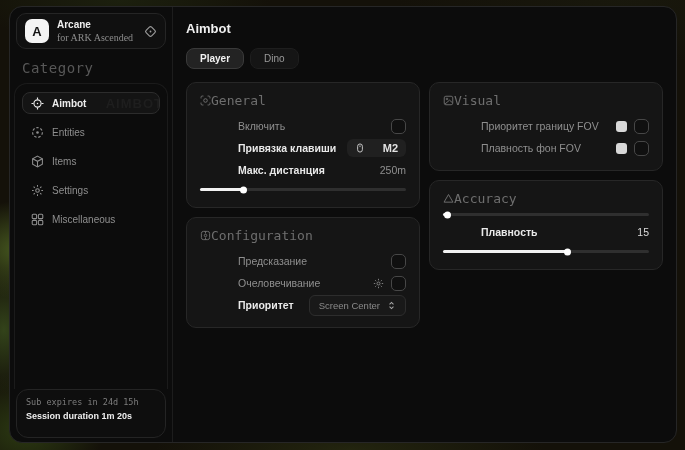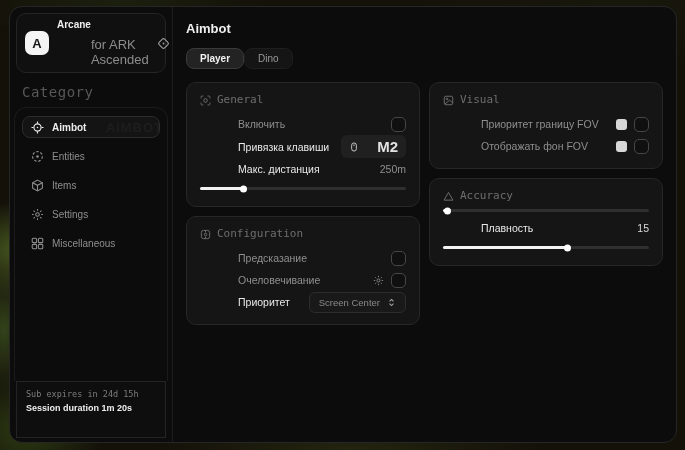--- a/index.html
+++ b/index.html
@@ -28,23 +28,23 @@
   }
   .brand-card {
     border:1px solid #252525; border-radius:10px; padding:5px 8px;
     display:flex; align-items:center; gap:8px; background:#101010;
   }
   .logo {
     width:24px; height:24px; background:#f4f4f4; border-radius:7px;
     color:#151515; font-weight:bold; font-size:13px;
     display:flex; align-items:center; justify-content:center; flex-shrink:0;
   }
-  .brand-text { display:flex; flex-direction:row; }
+  .brand-text { display:flex; flex-direction:column; }
   .brand-name { font-size:10px; font-weight:bold; color:#ededed; }
-  .brand-sub  { font-size:13px; color:#8d8d8d; margin-top:18px; }
+  .brand-sub  { font-size:10px; color:#8d8d8d; margin-top:2px;font-family:Liberation Serif, serif; }
   .brand-icon { margin-left:auto; color:#9c9c9c; display:flex; }
   .category {
     font-family:"DejaVu Sans Mono", monospace;
     font-size:14px; color:#585858; margin:11px 6px 0; letter-spacing:0.5px;
   }
   .nav-section {
     margin:7px -2px 0; padding:8px 7px 0; flex:1;
     border:1px solid #1b1b1b; border-bottom:none;
     border-radius:13px 13px 0 0;
     display:flex; flex-direction:column; gap:7px;
@@ -57,60 +57,60 @@
   }
   .nav-item .icn { display:flex; color:inherit; flex-shrink:0; }
   .nav-item.active {
     background:#141414; border-color:#2c2c2c; color:#ececec; font-weight:bold;
   }
   .ghost {
     position:absolute; right:-4px; top:3px; font-size:13px; font-weight:800;
     color:#1e1e1e; letter-spacing:1px; text-transform:uppercase; pointer-events:none;
   }
   .sidebar-footer {
-    margin-top:auto; border:1px solid #242424; border-radius:0;
-    padding:7px 9px 24px; background:#0e0e0e;
+    margin-top:auto; border:1px solid #242424; border-radius:12px;
+    padding:7px 9px 16px; background:#0e0e0e;
   }
   .sf-line1 { font-family:"DejaVu Sans Mono", monospace; font-size:8.5px; color:#7d7d7d; }
   .sf-line2 { font-size:9px; color:#efefef; font-weight:bold; margin-top:4px; }
   
   .main { flex:1; padding:14px 13px; display:flex; flex-direction:column; }
   .page-title { font-size:13px; font-weight:bold; color:#f0f0f0; }
-  .tabs { display:flex; margin-top:12px;align-items:flex-end; }
+  .tabs { display:flex; gap:6px; margin-top:12px;align-items:flex-end; }
   .tab {
     padding:4px 13px; border-radius:8px; font-size:10px; color:#9a9a9a;
     background:#151515; border:1px solid #1e1e1e; cursor:default;
   }
   .tab.active { background:#232323; border-color:#3a3a3a; color:#f2f2f2; font-weight:bold; }
   .grid { display:flex; gap:9px; margin-top:13px; align-items:flex-start; }
   .col { flex:1; display:flex; flex-direction:column; gap:9px; min-width:0; }
   .panel {
     background:#151515; border:1px solid #272727; border-radius:10px;
     padding:10px 13px 11px;
   }
   .panel-header {
-    display:flex; align-items:flex-end; gap:6px;
+    display:flex; align-items:center; gap:0;
     font-family:"DejaVu Sans Mono", monospace;
-    font-size:11px; color:#6e6e6e; margin-bottom:7px;
+    font-size:13px; color:#6e6e6e; margin-bottom:7px;
   }
   .panel-header .icn { display:flex; color:#6e6e6e; }
   .row { display:flex; align-items:center; justify-content:space-between; min-height:22px; }
   .lbl { font-size:10.5px; color:#8f8f8f;margin-left:38px; }
-  .lbl.strong { color:#e9e9e9; font-weight:normal; }
+  .lbl.strong { color:#e9e9e9; font-weight:bold; }
   .val { font-size:10.5px; color:#8f8f8f; }
   .val.bright { color:#dcdcdc; }
   .rt { display:flex; align-items:center; gap:7px; }
   .checkbox {
     width:15px; height:15px; border:1.5px solid #474747; border-radius:5px;
     background:#101010; cursor:pointer; flex-shrink:0;
   }
   .swatch { width:11px; height:11px; border-radius:3px; background:#d8d8d8; cursor:pointer; }
   .keybind {
     display:flex; align-items:center; gap:18px; background:#202020;
-    border-radius:6px; padding:3px 8px; color:#e2e2e2; font-size:15px;
+    border-radius:6px; padding:3px 8px; color:#e2e2e2; font-size:11px;
     font-weight:bold; cursor:pointer;
   }
   .keybind .icn { display:flex; color:#cfcfcf; }
   .dropdown {
     display:flex; align-items:center; gap:7px; background:#191919;
     border:1px solid #2d2d2d; border-radius:6px; padding:4px 9px;
     color:#8a8a8a; font-size:9.5px; cursor:pointer;
   }
   .dropdown .icn { display:flex; color:#a8a8a8; }
   .gear-mini { display:flex; color:#8a8a8a; cursor:pointer; }
@@ -315,21 +315,21 @@
             <span>Visual</span>
           </div>
           <div class="row">
             <span class="lbl">Приоритет границу FOV</span>
             <span class="rt">
               <span class="swatch"></span>
               <span class="checkbox"></span>
             </span>
           </div>
           <div class="row">
-            <span class="lbl">Отображать фон FOV</span>
+            <span class="lbl">Плавность фон FOV</span>
             <span class="rt">
               <span class="swatch"></span>
               <span class="checkbox"></span>
             </span>
           </div>
         </div>
 
         <div class="panel">
           <div class="panel-header">
             <span class="icn">

